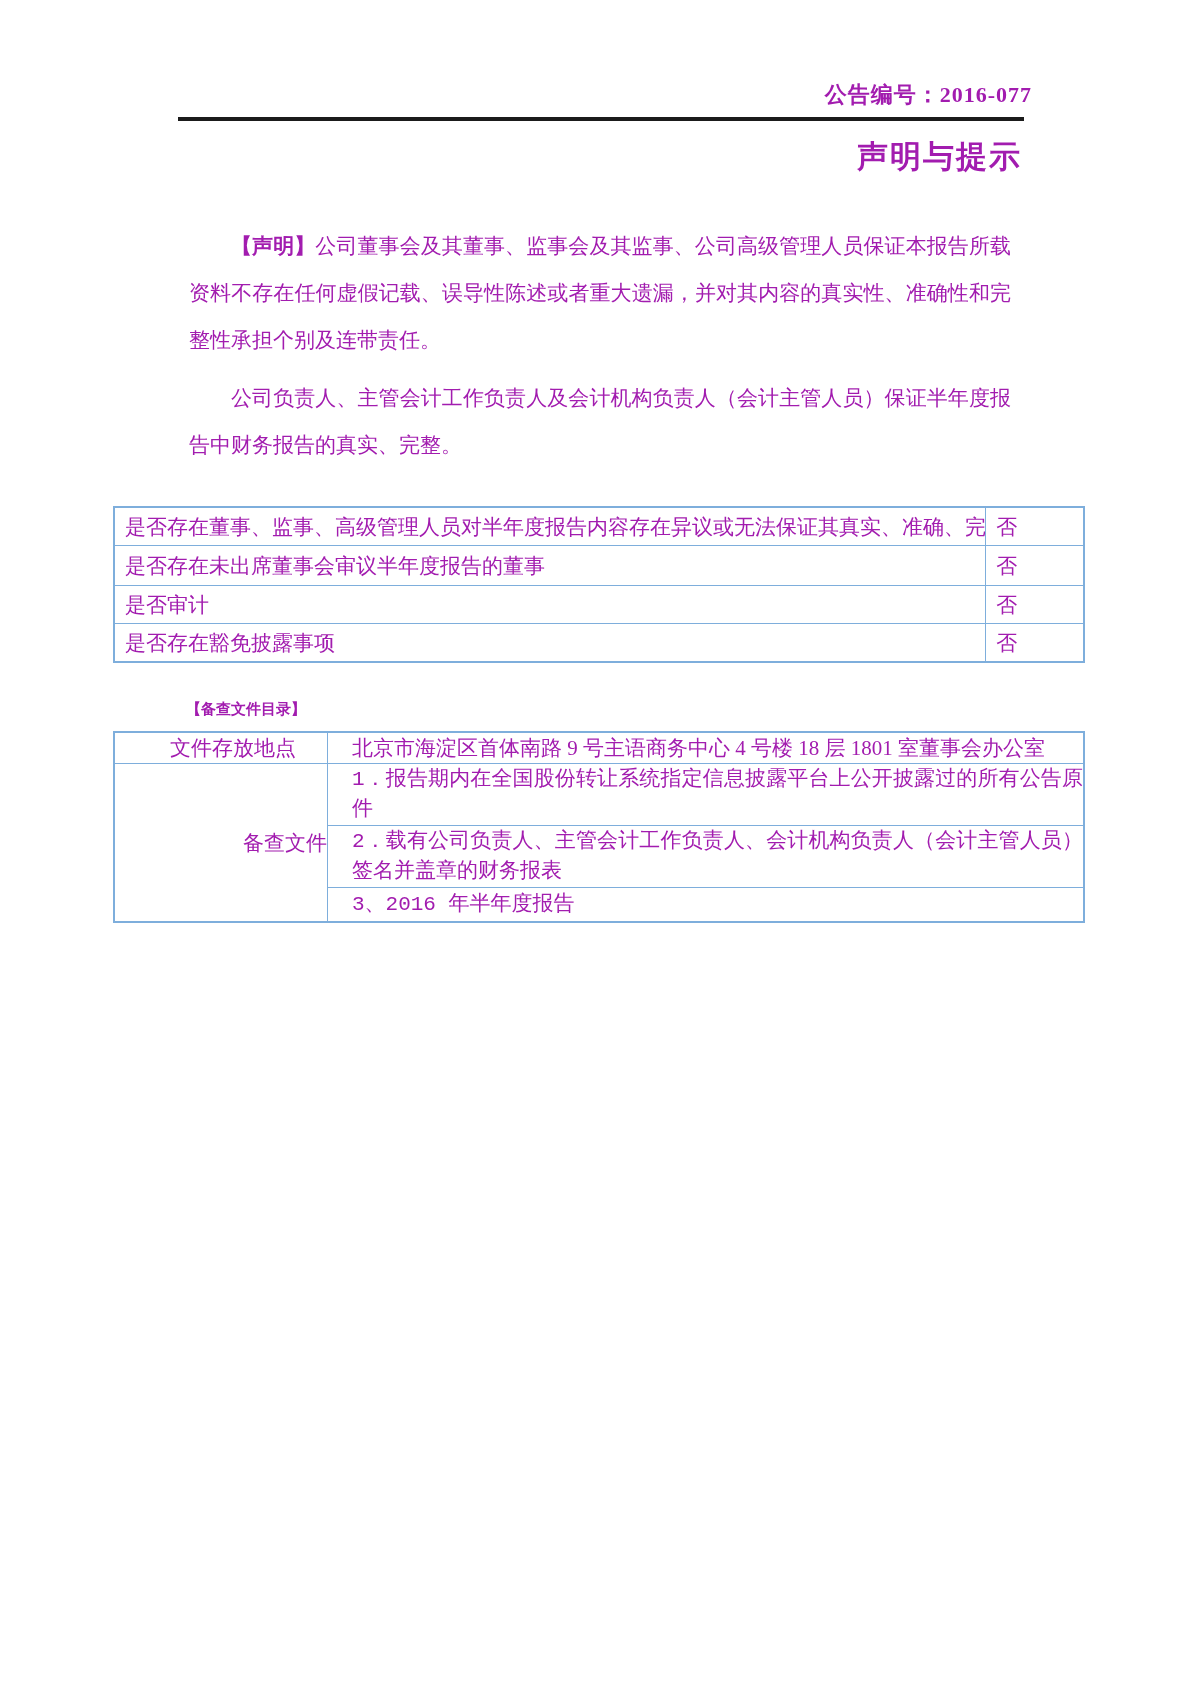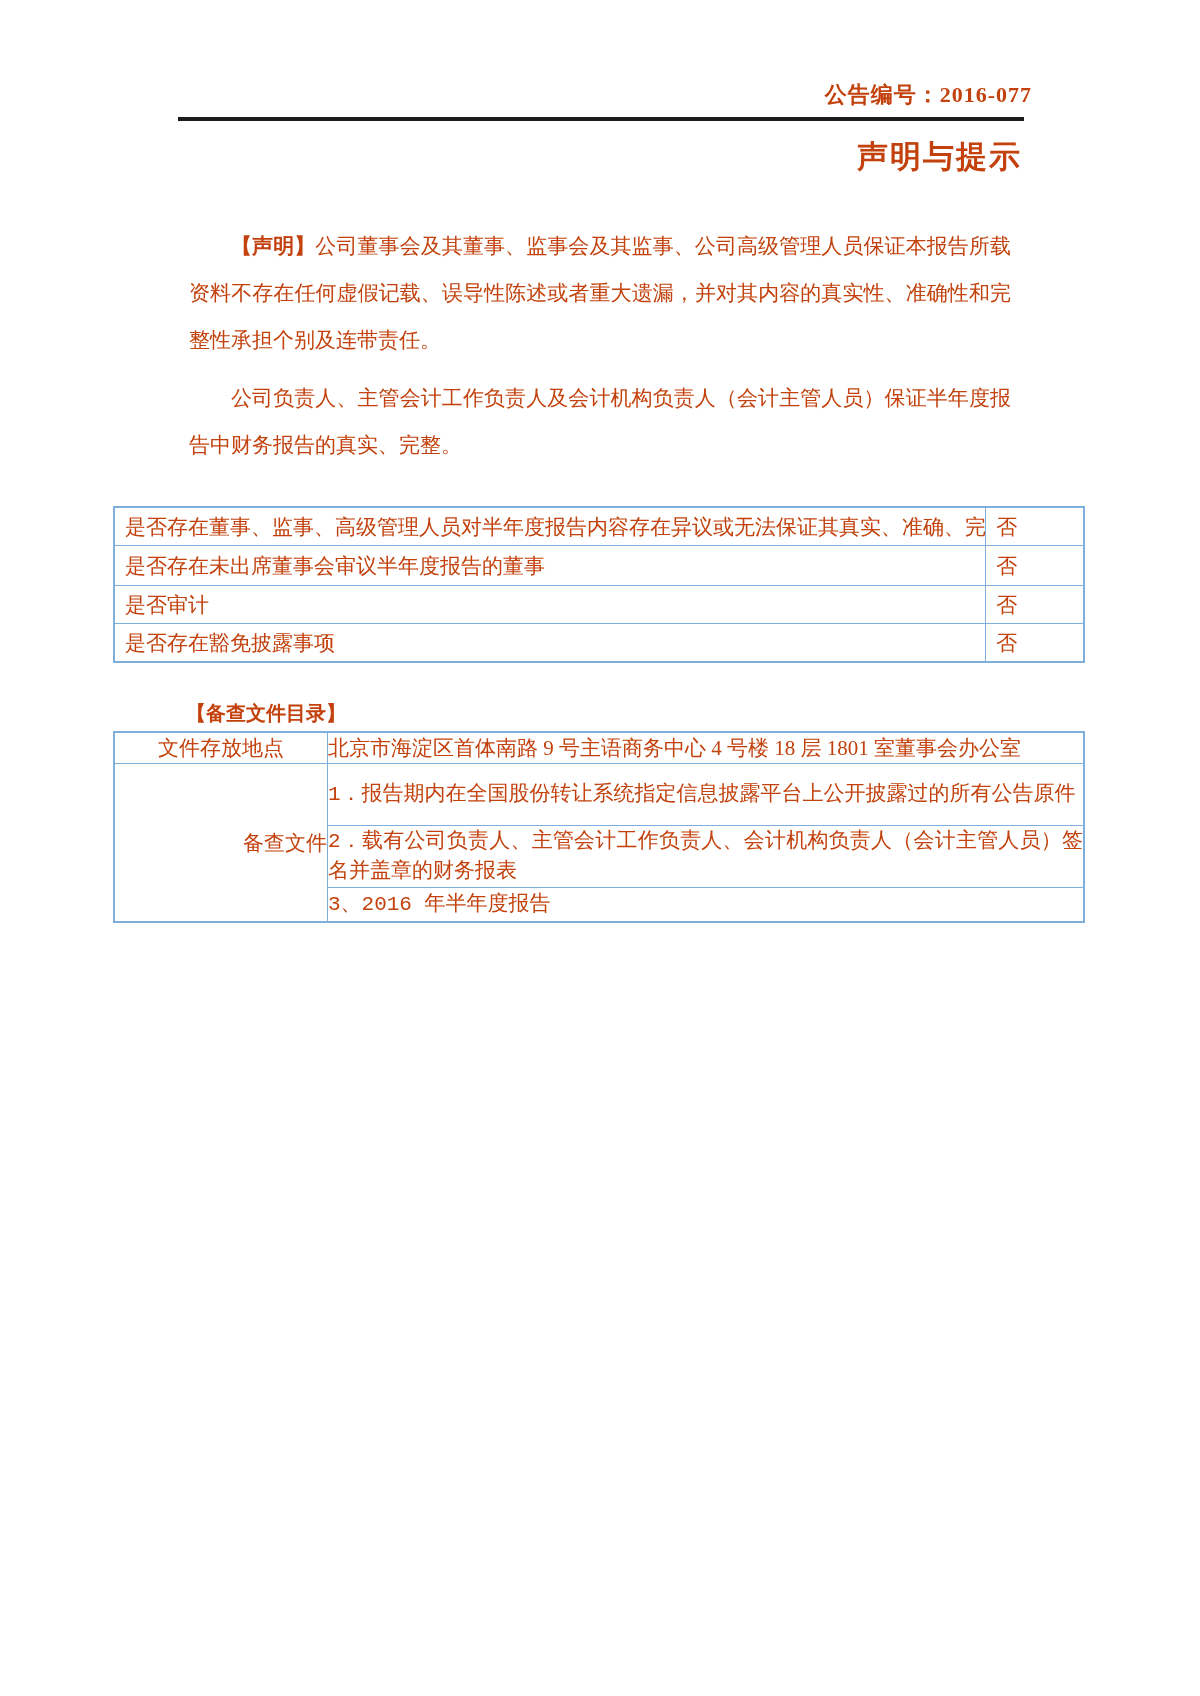--- a/index.html
+++ b/index.html
@@ -7,21 +7,21 @@
     padding: 0;
     background: #f2f2f2;
   }
   .page {
     position: relative;
     width: 1200px;
     height: 1696px;
     margin: 0 auto;
     background: #ffffff;
     font-family: "Liberation Serif", "DejaVu Serif", serif;
-    color: #c2410c;
+    color: #a21caf;
     overflow: hidden;
   }
   .announce-no {
     position: absolute;
     top: 80px;
     left: 178px;
     width: 854px;
     text-align: right;
     font-size: 22px;
     font-weight: bold;
@@ -95,31 +95,31 @@
     white-space: nowrap;
   }
   .matters-table tr.tall td { height: 39px; }
   .col-item  { width: 870px; }
   .col-ans   { width: 98px; }
 
   .ref-heading {
     position: absolute;
     top: 700px;
     left: 186px;
-    font-size: 20px;
+    font-size: 15px;
     font-weight: bold;
     font-family: "Liberation Sans", "DejaVu Sans", sans-serif;
   }
   .ref-table {
     position: absolute;
     top: 731px;
     left: 113px;
     width: 972px;
   }
-  .ref-table td { vertical-align: middle; }
+  .ref-table td { vertical-align: middle; padding-left: 24px; }
   .ref-col-label { width: 213px; }
   .ref-col-value { width: 755px; }
   .ref-label-cell {
     text-align: center;
     height: 30px;
   }
   .ref-value-cell {
     padding-left: 10px;
     height: 30px;
     white-space: nowrap;

